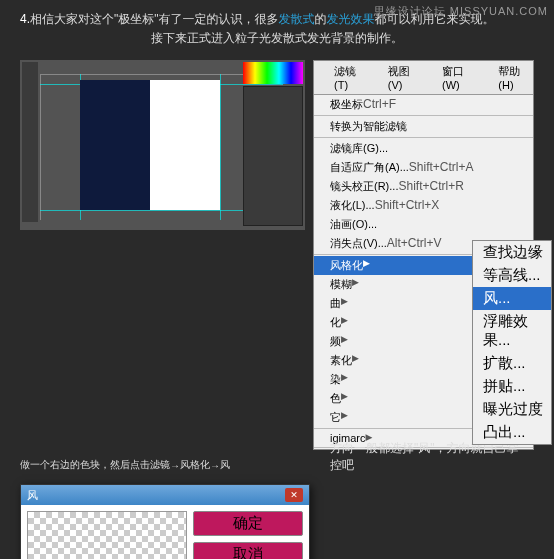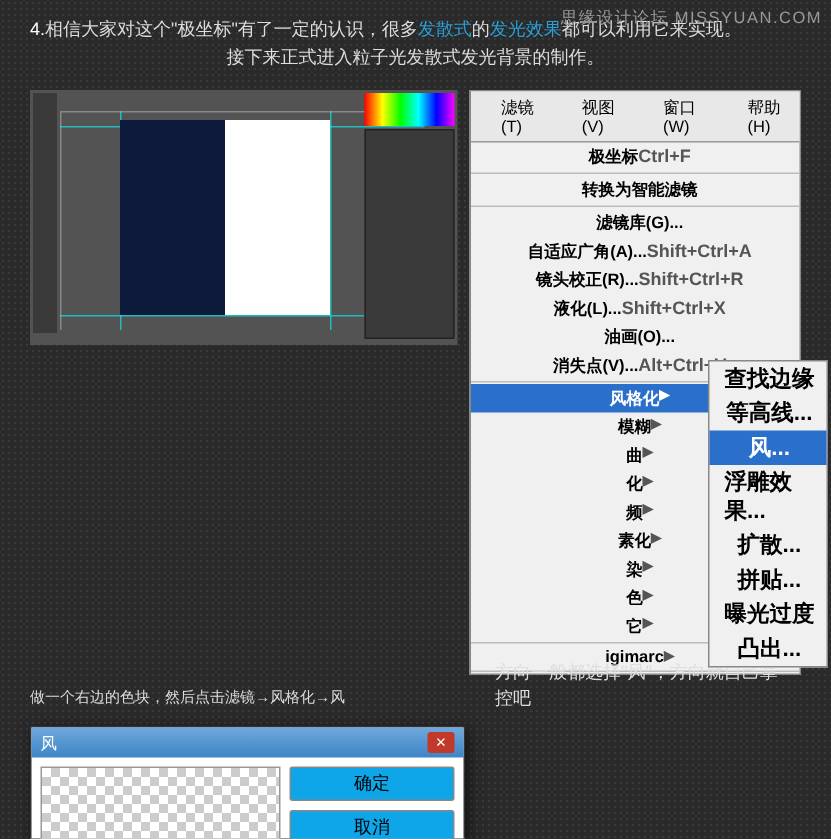--- a/index.html
+++ b/index.html
@@ -19,36 +19,36 @@
 .ps-ruler-v { position:absolute; left:20px; top:14px; bottom:10px; width:4px; border-left:1px solid #888; }
 .ps-palette { position:absolute; right:2px; top:2px; width:60px; }
 .ps-palette .swatch { width:100%; height:22px; background:linear-gradient(90deg,#f00,#ff0,#0f0,#0ff,#00f,#f0f); margin-bottom:2px; }
 .ps-palette .layers { width:100%; height:140px; background:#3a3a3a; border:1px solid #222; }
 .ps-guide-h { position:absolute; left:20px; right:22px; height:1px; background:#0ff; opacity:0.6; }
 .ps-guide-v { position:absolute; top:14px; bottom:10px; width:1px; background:#0ff; opacity:0.6; }
 .menu-panel { flex:1; background:#f0f0f0; border:1px solid #888; font-size:11px; color:#000; }
 .menu-bar { display:flex; background:#e8e8e8; border-bottom:1px solid #999; }
 .menu-bar div { padding:3px 8px;margin-left:12px; }
 .menu-list { }
-.menu-item { display:flex; justify-content:center; padding:2px 10px 2px 16px;font-weight:bold; }
+.menu-item { display:flex; justify-content:flex-start; padding:2px 10px 2px 16px; }
 .menu-item.hl { background:#2a6fc9; color:#fff; }
 .menu-sep { border-top:1px solid #bbb; margin:1px 0; }
 .menu-item .arrow { font-size:9px; color:#555; }
 .menu-item.hl .arrow { color:#fff; }
 .menu-item .sc { color:#555; font-size:12px; }
 .submenu { position:absolute; right:2px; top:240px; width:80px; background:#f0f0f0; border:1px solid #888; font-size:15px; color:#000; z-index:5; }
 .submenu .menu-item { padding:2px 8px 2px 10px; }
 .caption { padding:8px 20px; font-size:10px; }
 .dialog { margin:4px 20px 0; width:290px; background:#fff; border:1px solid #333; box-shadow:2px 2px 8px rgba(0,0,0,0.6); font-size:11px; color:#000; position:relative; }
 .dlg-title { background:linear-gradient(#6fa8dc,#3d85c6); color:#fff; padding:3px 6px; display:flex; justify-content:space-between; height:20px; }
 .dlg-close { width:18px; height:14px; background:#c0392b; color:#fff; text-align:center; font-size:9px; line-height:14px; border-radius:2px; }
 .dlg-body { display:flex; padding:6px; gap:6px; }
 .preview { width:160px; height:160px; border:1px solid #999; background-image:linear-gradient(45deg,#ccc 25%,transparent 25%),linear-gradient(-45deg,#ccc 25%,transparent 25%),linear-gradient(45deg,transparent 75%,#ccc 75%),linear-gradient(-45deg,transparent 75%,#ccc 75%); background-size:12px 12px; background-position:0 0,0 6px,6px -6px,-6px 0; background-color:#fff; }
 .dlg-buttons { display:flex; flex-direction:column; gap:6px; flex:1; }
-.dlg-buttons button { padding:2px 24px; font-size:12px; background:#0ea5e9; border:1px solid #888; border-radius:2px; }
+.dlg-buttons button { padding:2px 24px; font-size:15px; background:#be185d; border:1px solid #888; border-radius:2px; }
 .note { position:absolute; left:330px; top:440px; font-size:12px; color:#ddd; width:200px; }
 </style>
 </head>
 <body>
 
 <div class="watermark">思缘设计论坛 MISSYUAN.COM</div>
 
 <div class="header-text">
   <span class="num">4.</span><span>相信大家对这个"极坐标"有了一定的认识，很多</span><span class="hl">发散式</span><span>的</span><span class="hl">发光效果</span><span>都可以利用它来实现。</span>
   <div class="center-text">接下来正式进入粒子光发散式发光背景的制作。</div>

